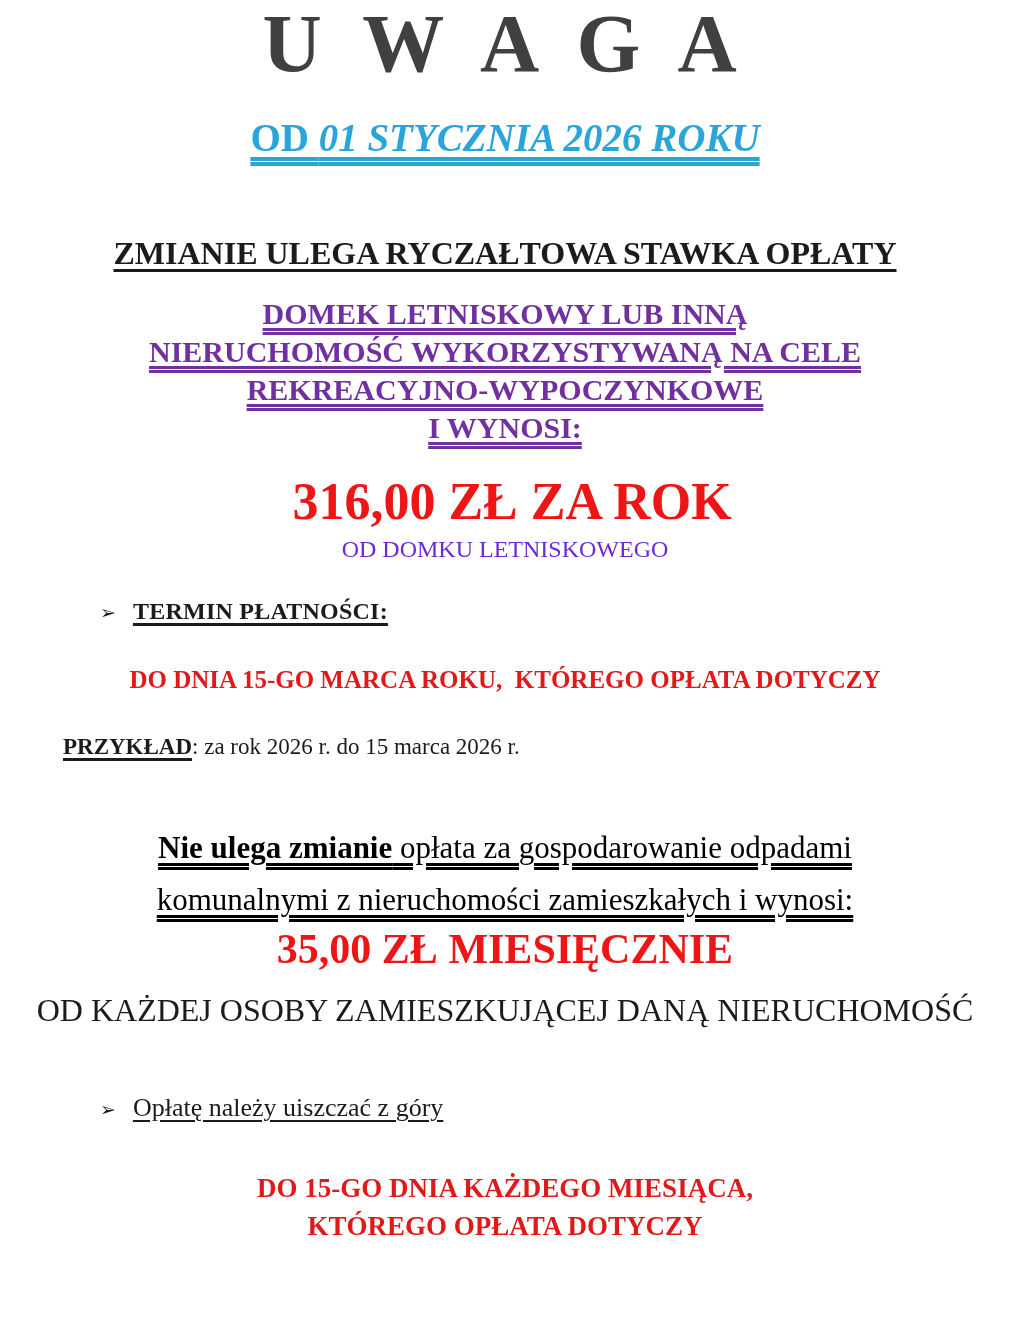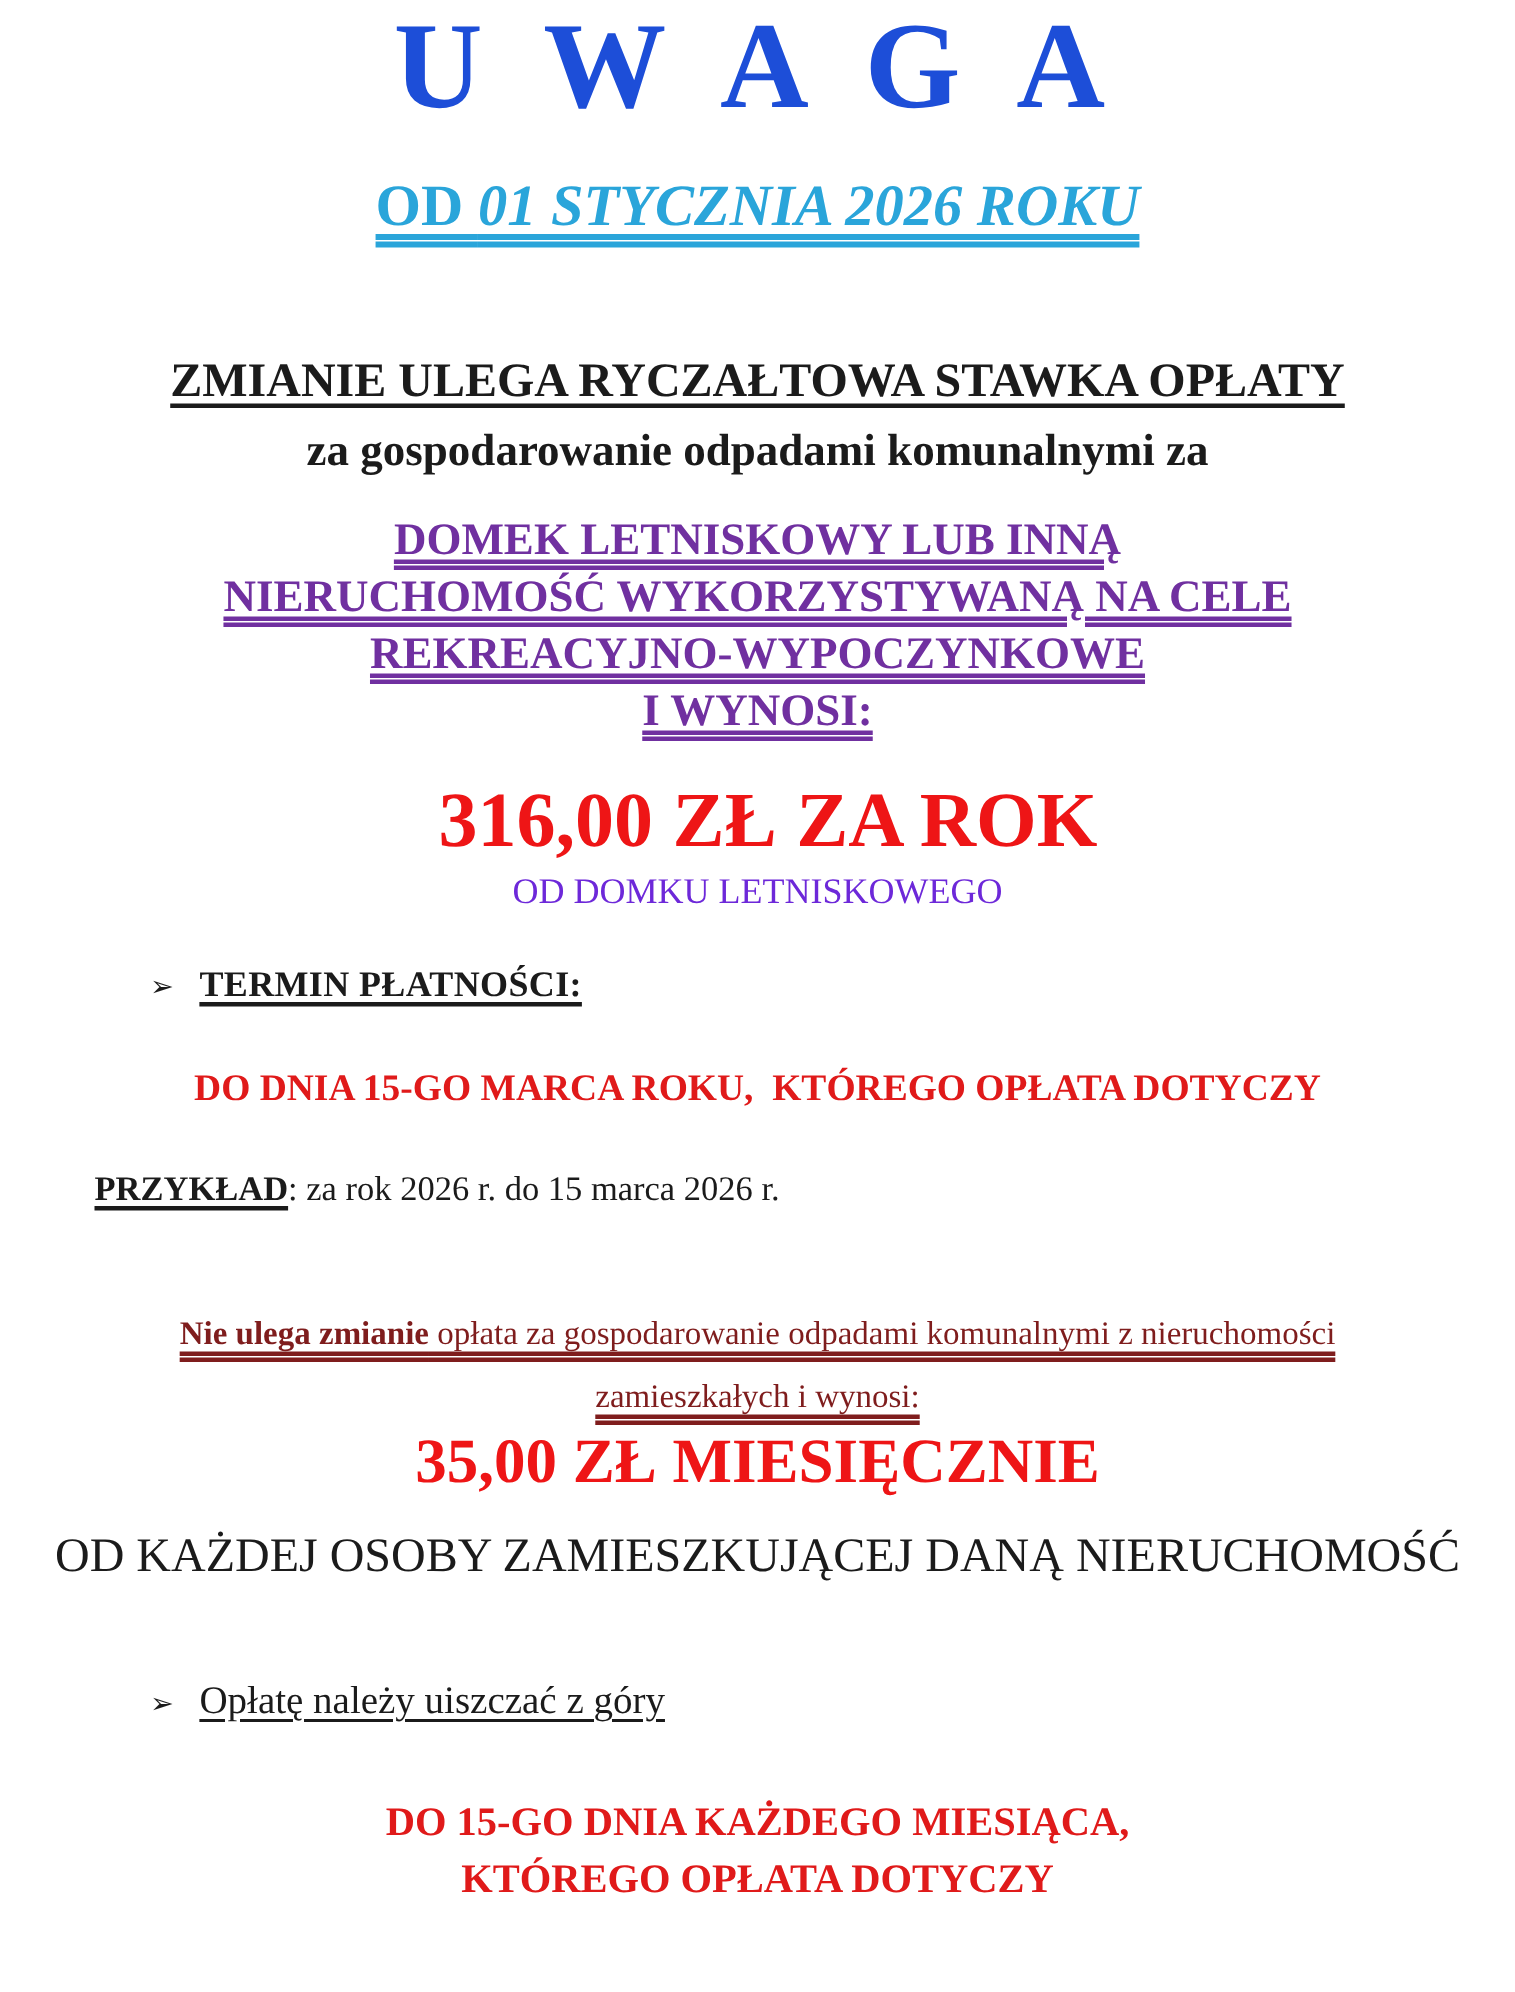--- a/index.html
+++ b/index.html
@@ -20,21 +20,21 @@
     position: relative;
   }
 
   
   .main-title {
     margin-top: 2px;
     font-size: 82px;
     line-height: 1.02;
     font-weight: bold;
     letter-spacing: 0.13em;
-    color: #1d4ed8;
+    color: #404040;
     text-align: center;
     white-space: pre;
   }
 
   
   .effective-date {
     margin-top: 30px;
     font-size: 39px;
     line-height: 1.15;
     font-weight: bold;
@@ -159,23 +159,23 @@
     font-weight: bold;
     text-decoration: underline;
     text-decoration-thickness: 2.5px;
     text-underline-offset: 4px;
   }
 
   
   .unchanged-para {
     margin-top: 62px;
     padding: 0 70px;
-    font-size: 22px;
-    line-height: 42px;
-    color: #7f1d1d;
+    font-size: 31px;
+    line-height: 52px;
+    color: #000000;
     text-align: center;
     text-decoration: underline double;
     text-decoration-thickness: 3px;
     text-underline-offset: 5px;
   }
   .unchanged-para .bold-part { font-weight: bold; }
 
   
   .monthly-amount {
     font-size: 42px;
@@ -199,21 +199,20 @@
 
   <div class="main-title">U W A G A</div>
 
   <div class="effective-date">
     <span class="underlined"><span>OD </span><span class="date-italic">01 STYCZNIA 2026 ROKU</span></span>
   </div>
 
   <div class="change-heading">
     <span class="underlined">ZMIANIE ULEGA RYCZAŁTOWA STAWKA OPŁATY</span>
   </div>
-  <div class="change-subheading">za gospodarowanie odpadami komunalnymi za</div>
 
   <div class="property-block">
     <div><span class="line">DOMEK LETNISKOWY LUB INNĄ</span></div>
     <div><span class="line">NIERUCHOMOŚĆ WYKORZYSTYWANĄ NA CELE</span></div>
     <div><span class="line">REKREACYJNO-WYPOCZYNKOWE</span></div>
     <div><span class="line">I WYNOSI:</span></div>
   </div>
 
   <div class="annual-amount">316,00 ZŁ ZA ROK</div>
   <div class="fee-basis">OD DOMKU LETNISKOWEGO</div>

